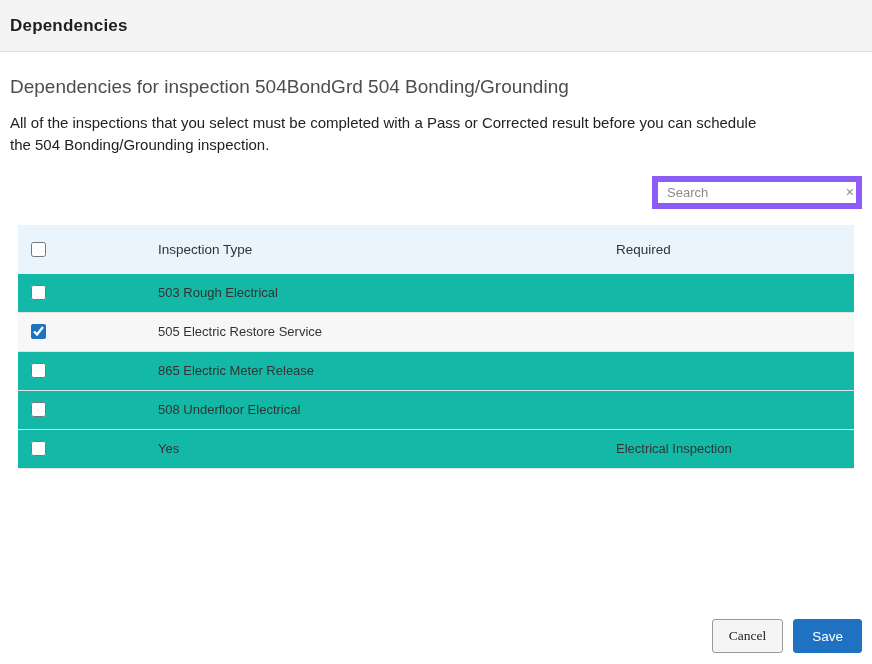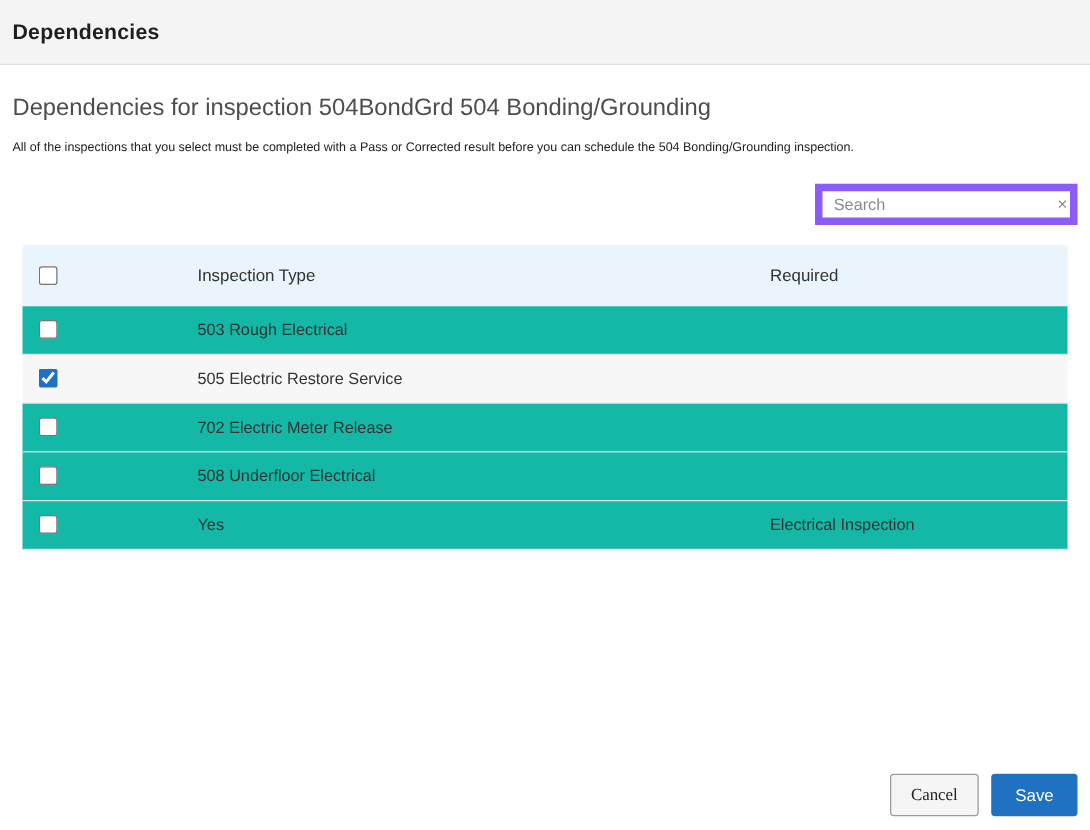--- a/index.html
+++ b/index.html
@@ -31,21 +31,21 @@
   
   .content{padding:0 10px;}
   .page-title{
     margin-top:24px;
     font-size:19px;
     font-weight:400;
     color:#4d4d4d;
   }
   .description{
     margin-top:14px;
-    font-size:10px;
+    font-size:15px;
     line-height:1.45;
     color:#222;
     max-width:752px;
   }
   
   .search-row{
     display:flex;justify-content:flex-end;
     margin-top:20px;
     padding-right:0px;
   }
@@ -167,21 +167,21 @@
       <input type="checkbox" checked="" style="">
     </div>
     <div>505 Electric Restore Service</div>
     <div></div>
   </div>
 
   <div class="trow tbody-row">
     <div class="cell-check">
       <input type="checkbox" style="">
     </div>
-    <div>702 Electric Meter Release</div>
+    <div>865 Electric Meter Release</div>
     <div></div>
   </div>
 
   <div class="trow tbody-row">
     <div class="cell-check">
       <input type="checkbox" style="">
     </div>
     <div>508 Underfloor Electrical</div>
     <div></div>
   </div>

